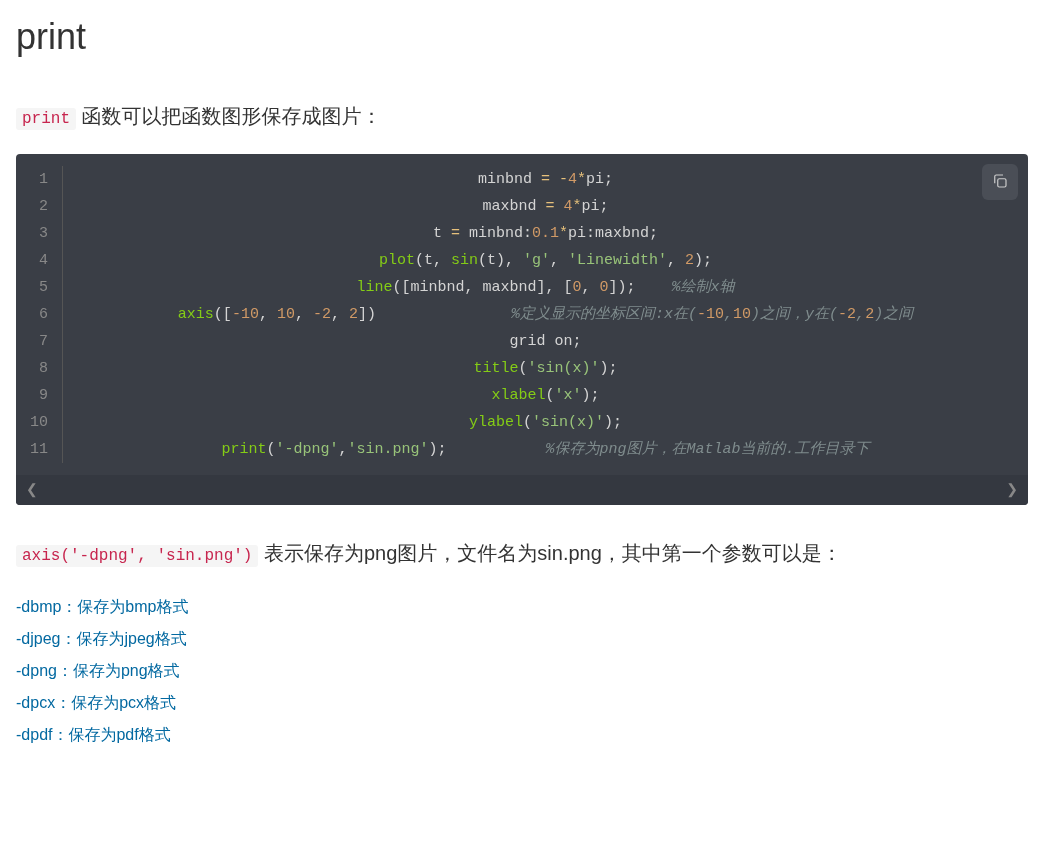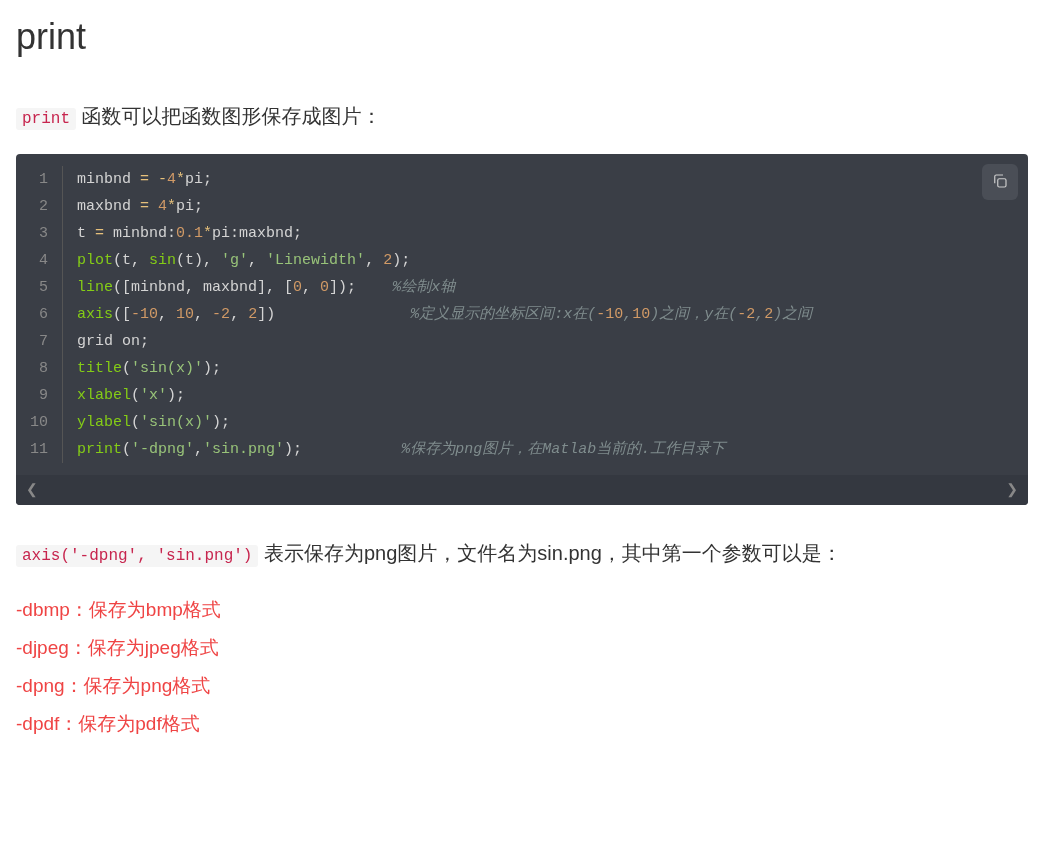--- a/index.html
+++ b/index.html
@@ -56,21 +56,21 @@
   .code-lines {
     flex: 1;
     padding: 0 14px;
     font-family: Consolas, "Courier New", monospace;
     font-size: 15px;
     line-height: 27px;
     color: #d4d4d4;
     white-space: pre;
     overflow-x: auto;
   }
-  .code-line { display: block; min-height: 27px; }
+  .code-line { display: block; min-height: 27px; text-align: center; }
   .tok-id  { color: #d4d4d4; }
   .tok-op  { color: #e6c07b; }
   .tok-num { color: #d19a66; }
   .tok-str { color: #98c379; }
   .tok-fn  { color: #84cc16; }
   .tok-com { color: #7f8c8d; font-style: italic; }
   .copy-btn {
     position: absolute;
     top: 10px;
     right: 10px;
@@ -87,22 +87,22 @@
   .copy-btn svg { width: 18px; height: 18px; stroke: #ccc; fill: none; stroke-width: 1.6; }
   .scroll-hints {
     display: flex;
     justify-content: space-between;
     padding: 6px 10px 8px 10px;
     color: #888;
     font-size: 14px;
     background: #343840;
   }
   .format-list {
-    font-size: 19px;
-    color: #ef4444;
+    font-size: 16px;
+    color: #0369a1;
     line-height: 2.0;
   }
   .format-item { display: block; }
 </style>
 </head>
 <body>
 
 <h1>print</h1>
 
 <p class="para">
@@ -141,14 +141,15 @@
 </div>
 
 <p class="para">
   <code class="inline">axis('-dpng', 'sin.png')</code><span> 表示保存为png图片，文件名为sin.png，其中第一个参数可以是：</span>
 </p>
 
 <div class="format-list" id="format-list">
     <span class="format-item">-dbmp：保存为bmp格式</span>
     <span class="format-item">-djpeg：保存为jpeg格式</span>
     <span class="format-item">-dpng：保存为png格式</span>
+    <span class="format-item">-dpcx：保存为pcx格式</span>
     <span class="format-item">-dpdf：保存为pdf格式</span>
   </div>
 
 </body></html>

